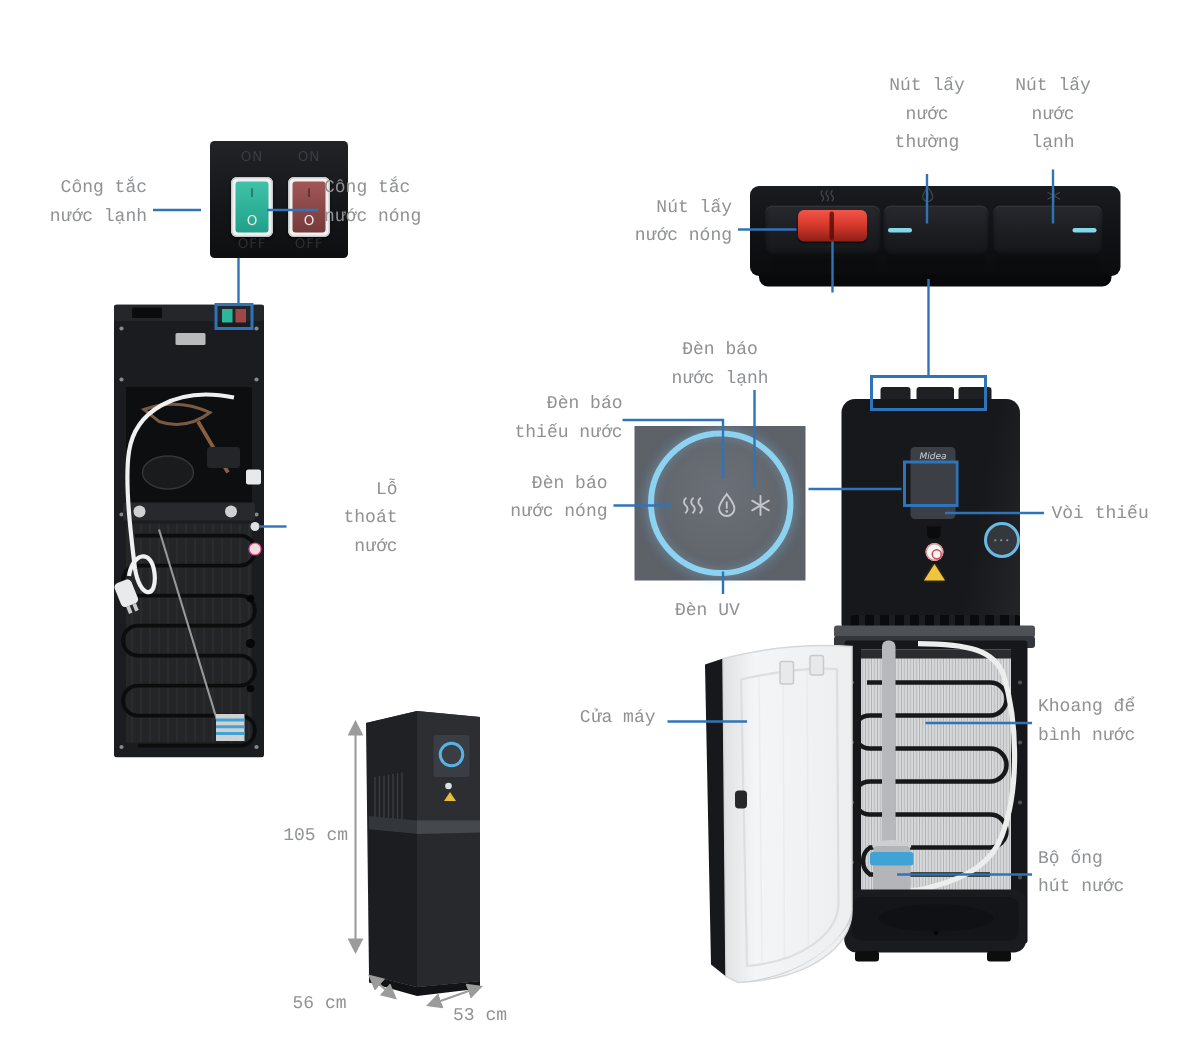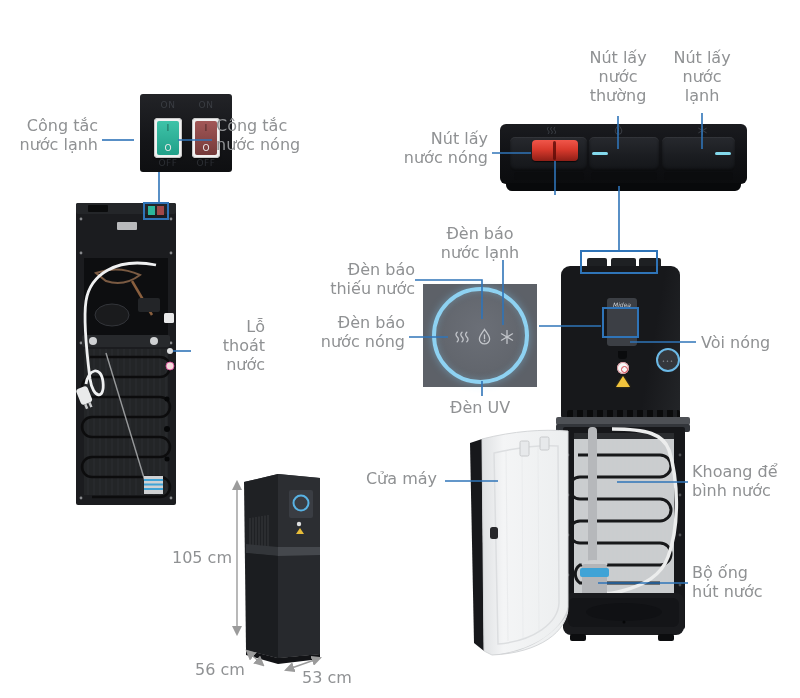--- a/index.html
+++ b/index.html
@@ -1,18 +1,18 @@
 <!DOCTYPE html>
 <html><head>
 <meta charset="utf-8">
 <style>
   html,body{margin:0;padding:0;background:#fff;}
   #stage{position:relative;width:800px;height:698px;background:#ffffff;overflow:hidden;
          font-family:"DejaVu Sans","Liberation Sans",sans-serif;}
-  .lbl{position:absolute;font-size:16px;line-height:19px;color:#8f9193;white-space:pre-line;z-index:10;}
+  .lbl{position:absolute;font-size:12px;line-height:19px;color:#8f9193;white-space:pre-line;z-index:10;font-family:Liberation Mono, monospace;}
   .t-r{text-align:right;} .t-c{text-align:center;}
   .abs{position:absolute;}
   svg{display:block;}
   
   #switch-panel{position:absolute;left:114px;top:94px;width:92px;height:78px;border-radius:3px;
     background:linear-gradient(180deg,#222327 0%,#141518 60%,#0e0f11 100%);z-index:1;margin-left:26px;}
   .onoff{position:absolute;width:28px;text-align:center;font-size:9px;letter-spacing:.5px;color:#3a3d43;}
   .rocker{position:absolute;top:24px;width:28px;height:40px;border-radius:4px;background:#f1f1f1;
     box-shadow:0 0 0 1px #c9c9c9 inset, 0 1px 2px rgba(0,0,0,.6);}
   .rocker .face{position:absolute;left:3px;top:3px;right:3px;bottom:3px;border-radius:2px;}
@@ -340,21 +340,21 @@
 lạnh</div>
   <div class="lbl t-r" style="left:394px;top:129px;width:94px;">Nút lấy
 nước nóng</div>
   <div class="lbl t-c" style="left:430px;top:224px;width:100px;">Đèn báo
 nước lạnh</div>
   <div class="lbl t-r" style="left:321px;top:260px;width:94px;">Đèn báo
 thiếu nước</div>
   <div class="lbl t-r" style="left:311px;top:313px;width:94px;">Đèn báo
 nước nóng</div>
   <div class="lbl" style="left:450px;top:398px;width:70px;">Đèn UV</div>
-  <div class="lbl" style="left:701px;top:333px;width:80px;">Vòi nóng</div>
+  <div class="lbl" style="left:701px;top:333px;width:80px;">Vòi thiếu</div>
   <div class="lbl" style="left:195px;top:317px;width:70px;text-align:right;">Lỗ
 thoát
 nước</div>
   <div class="lbl t-r" style="left:359px;top:469px;width:78px;">Cửa máy</div>
   <div class="lbl" style="left:692px;top:462px;width:96px;">Khoang để
 bình nước</div>
   <div class="lbl" style="left:692px;top:563px;width:96px;">Bộ ống
 hút nước</div>
   <div class="lbl t-r" style="left:158px;top:548px;width:74px;">105 cm</div>
   <div class="lbl" style="left:195px;top:660px;width:62px;">56 cm</div>

